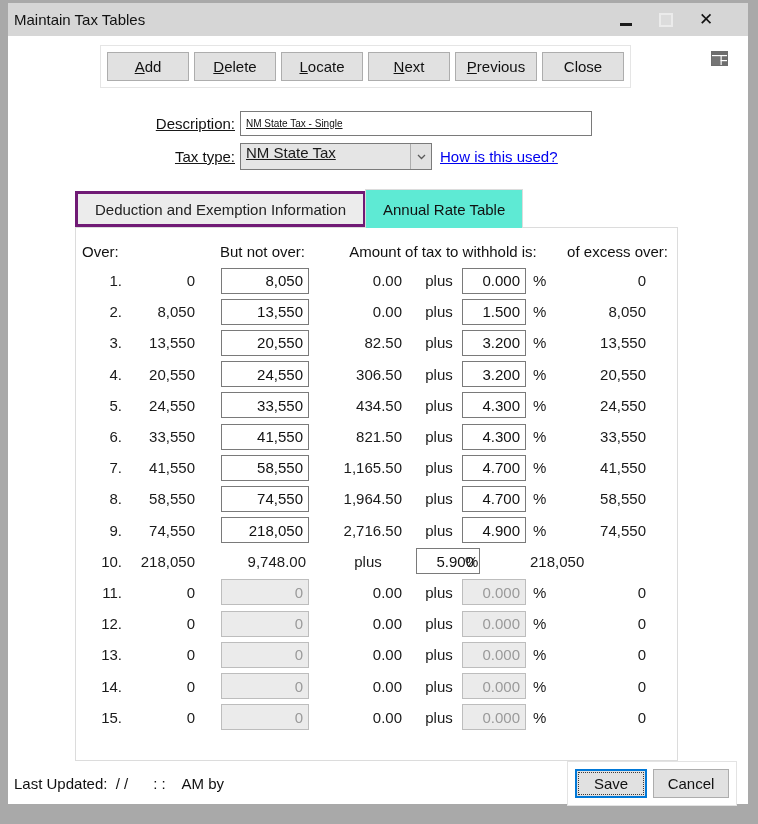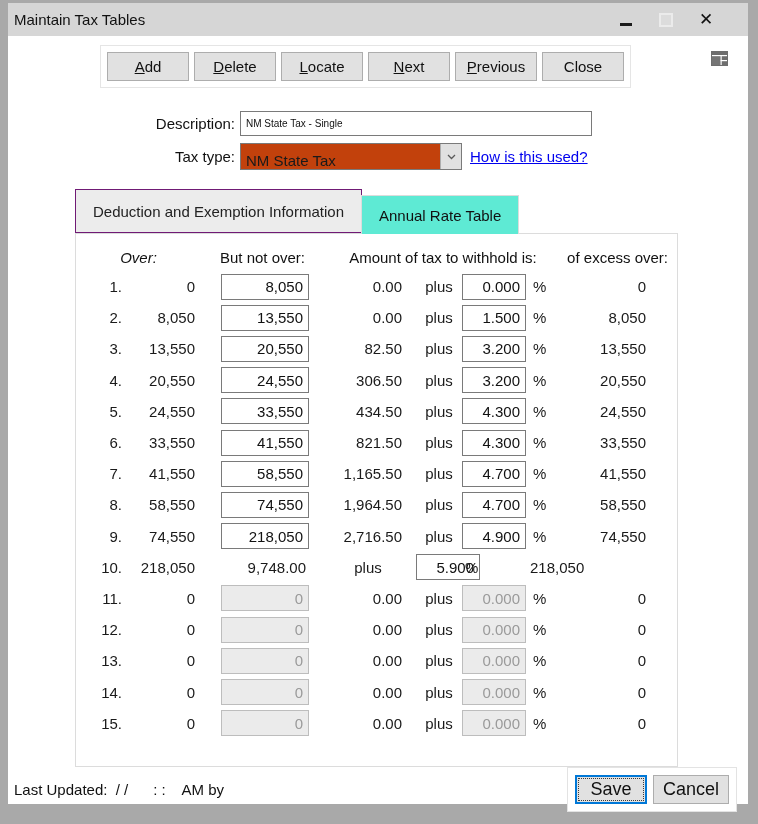--- a/index.html
+++ b/index.html
@@ -19,59 +19,59 @@
   .close-glyph { font-size:17px; color:#111; line-height:1; }
 
   
   .toolbar-row { display:flex; justify-content:space-between; align-items:flex-start; margin-top:9px; padding:0 20px 0 92px; flex:none; }
   .btn-group { border:1px solid #e5e5e5; background:#fff; padding:6px; display:flex; gap:5px; }
   .tb-btn { width:82px; height:29px; background:#e1e1e1; border:1px solid #adadad; font-family:"Liberation Sans",sans-serif; font-size:15px; color:#111; display:flex; align-items:center; justify-content:center; cursor:pointer; }
   .layout-icon { margin-top:6px; cursor:pointer; line-height:0; }
 
   
   .form-area { margin-top:23px; flex:none; }
-  .form-row { display:flex; align-items:center; padding-left:85px; margin-bottom:7px; }
+  .form-row { display:flex; align-items:center; padding-left:85px; margin-bottom:7px;text-decoration:underline; }
   .form-label { width:147px; text-align:right; padding-right:5px; color:#111; }
   .txt-input { width:352px; height:25px; border:1px solid #7a7a7a; font-family:"Liberation Sans",sans-serif; font-size:10px; padding:0 5px; color:#111; background:#fff; }
-  .combo { width:222px; height:27px; border:1px solid #7a7a7a; background:#c2410c; display:flex; align-items:flex-end; cursor:pointer; }
+  .combo { width:192px; height:27px; border:1px solid #7a7a7a; background:#e5e5e5; display:flex; align-items:flex-start; cursor:pointer; }
   .combo-text { flex:1; padding:0 5px; }
   .combo-btn { width:21px; height:25px; background:#e1e1e1; border-left:1px solid #adadad; display:flex; align-items:center; justify-content:center; }
   .help-link { margin-left:8px; color:#0000ee; text-decoration:underline; cursor:pointer; font-size:15px; }
 
   
   .tabs { display:flex; align-items:flex-end; padding-left:67px; margin-top:12px; position:relative; z-index:2; flex:none; }
   .tab { font-size:15px; padding:0 17px; display:flex; align-items:center; cursor:pointer; white-space:nowrap; }
-  .tab-inactive { height:44px; background:#ececec; border:1px solid #701a75; color:#222; }
+  .tab-inactive { height:36px; background:#ececec; border:3px solid #701a75; color:#222; }
   .tab-active { height:39px; background:#5eead4; border:1px solid #dcdcdc; border-bottom:none; margin-left:-1px; margin-bottom:-1px; color:#111; }
 
   
   .panel { margin:0 70px 0 67px; height:534px; border:1px solid #dcdcdc; background:#fff; position:relative; z-index:1; padding:10px 0 0 6px; flex:none; }
   .grid-row { display:grid; grid-template-columns:50px 73px 115px 96px 46px 68px 22px 120px; align-items:center; }
   .hdr-row { height:27px; color:#111; }
   .data-row { height:31.2px; }
-  .h-over { grid-column:1 / 3; text-align:center; padding-right:10px;font-style:italic; }
+  .h-over { grid-column:1 / 3; text-align:left; padding-right:10px; }
   .h-bno { grid-column:3; text-align:center; }
   .h-amt { grid-column:4 / 8; text-align:center; padding-left:14px; }
   .h-exc { grid-column:8; text-align:right; padding-right:4px; }
   .c-num { text-align:right; padding-right:10px; }
   .c-over { text-align:right; padding-right:10px; }
   .c-bno-wrap { padding-left:16px; }
   .c-amount { text-align:right; padding-right:14px; }
   .c-plus { text-align:center; }
   .c-pct { padding-left:3px; }
   .c-excess { text-align:right; padding-right:26px; }
   .cell-input { width:88px; height:26px; border:1px solid #7a7a7a; background:#fff; font-family:"Liberation Sans",sans-serif; font-size:15px; text-align:right; padding:0 5px; color:#111; }
   .cell-input.rate { width:64px; }
   .cell-input:disabled { background:#ebebeb; border:1px solid #bdbdbd; color:#9a9a9a; }
 
   
   .footer { margin-top:auto; display:flex; align-items:center; padding:0 11px 8px 6px; flex:none; }
   .last-updated { white-space:pre; color:#111; }
   .action-group { margin-left:auto; border:1px solid #e3e3e3; background:#fff; padding:7px; display:flex; gap:6px; }
-  .act-btn { height:29px; background:#e1e1e1; border:1px solid #adadad; font-family:"Liberation Sans",sans-serif; font-size:18px; color:#111; display:flex; align-items:center; justify-content:center; cursor:pointer; }
+  .act-btn { height:29px; background:#e1e1e1; border:1px solid #adadad; font-family:"Liberation Sans",sans-serif; font-size:15px; color:#111; display:flex; align-items:center; justify-content:center; cursor:pointer; }
   .btn-save { width:72px; border:2px solid #0078d7; position:relative; }
   .btn-save::before { content:""; position:absolute; inset:1px; border:1px dotted #3b3b3b; pointer-events:none; }
   .btn-cancel { width:76px; }
   u { text-decoration:underline; }
 </style>
 </head>
 <body>
 
 <div class="window">
   <div class="dialog">

